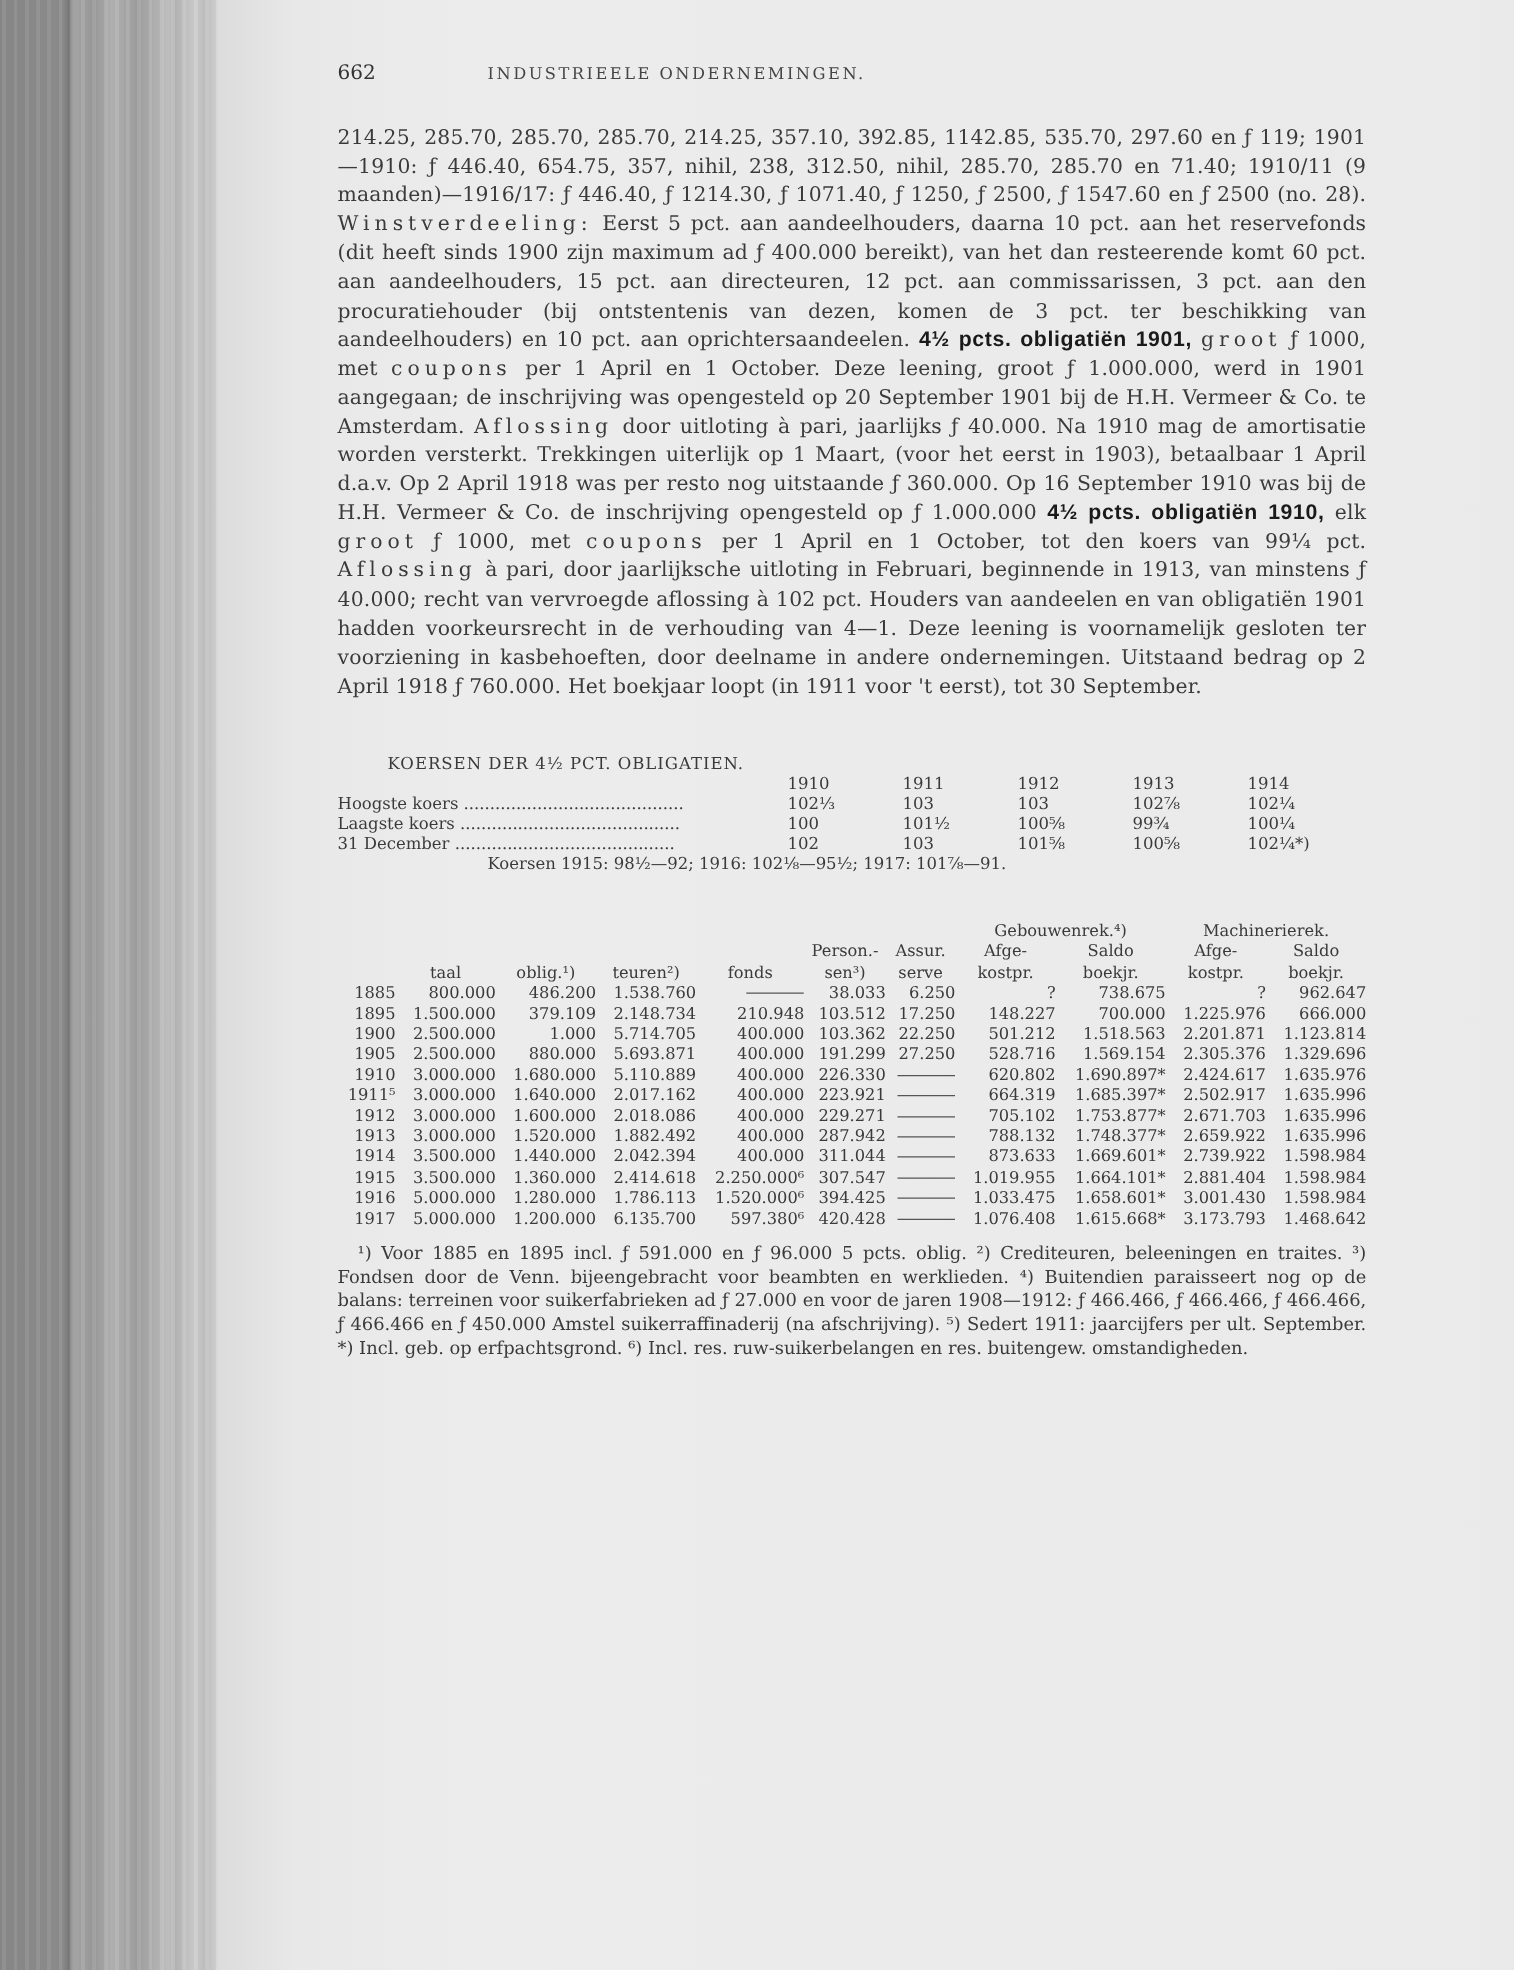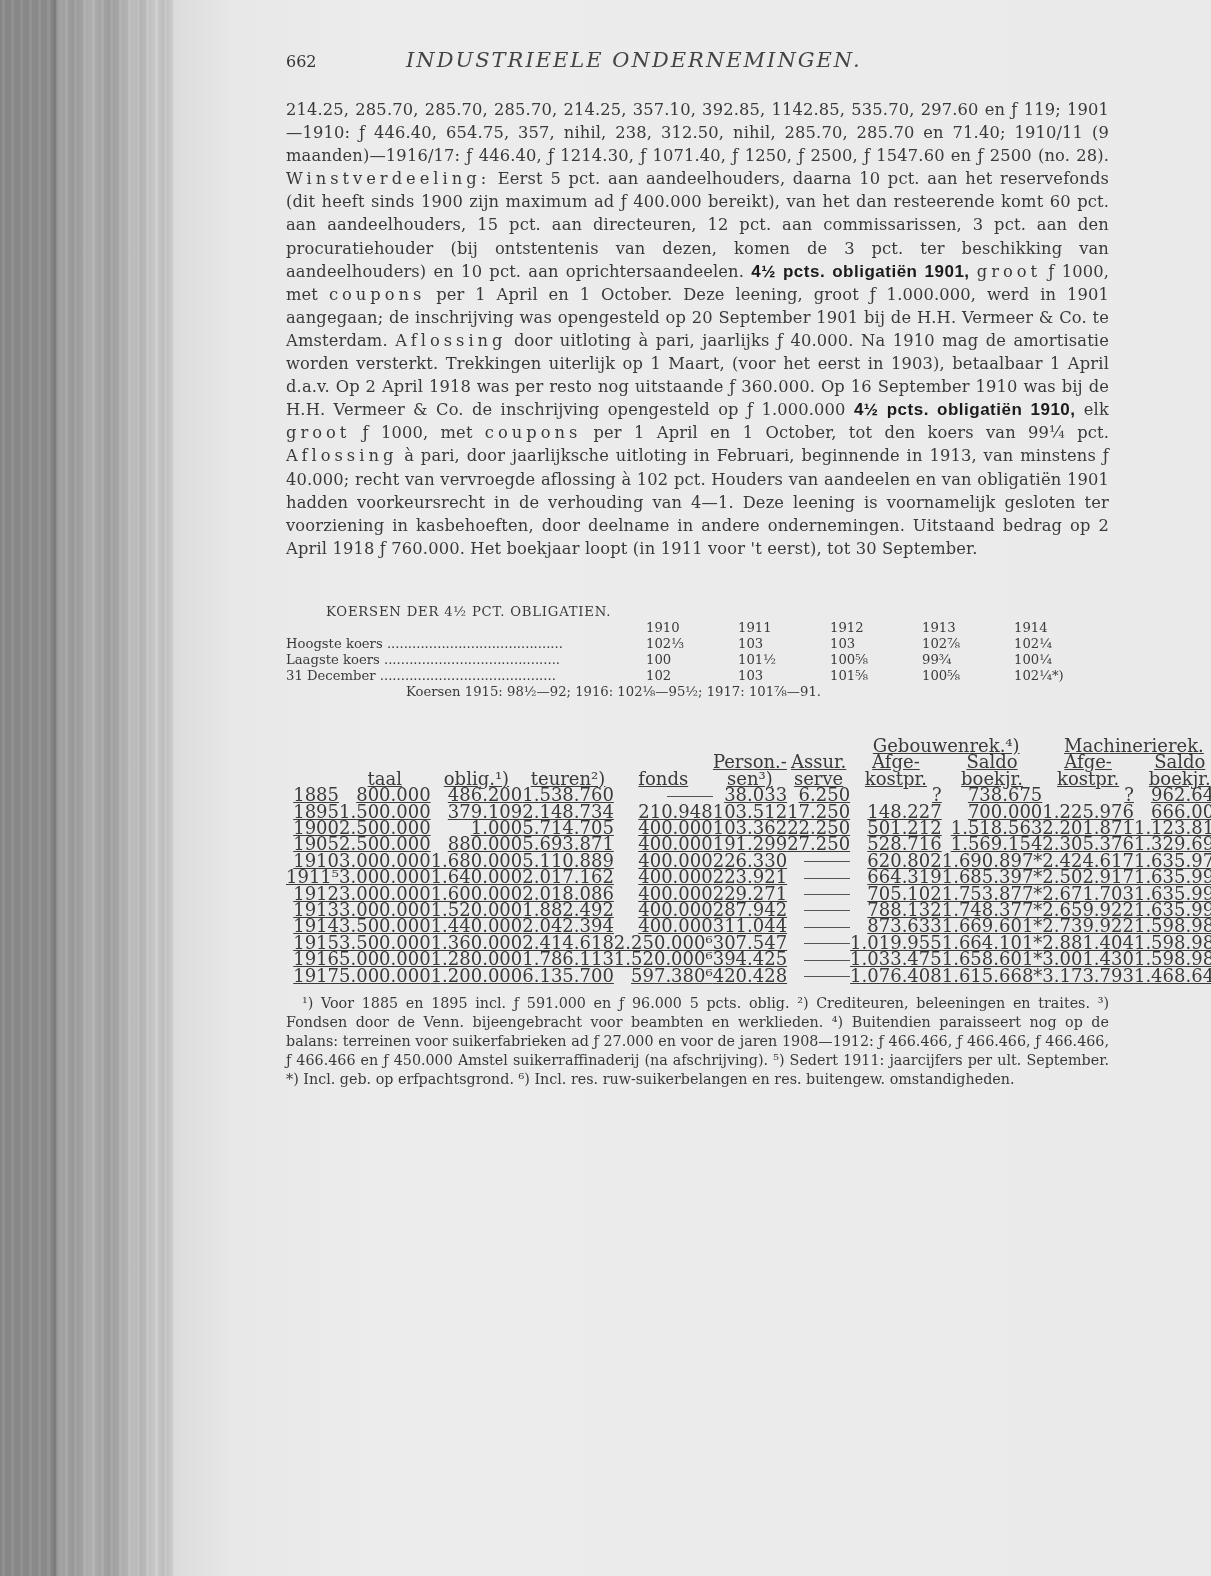--- a/index.html
+++ b/index.html
@@ -19,28 +19,28 @@
   }
   .binding::after {
     content: ""; position: absolute; inset: 0;
     background: repeating-linear-gradient(90deg, rgba(0,0,0,0.04) 0 2px, rgba(255,255,255,0.05) 2px 5px, rgba(0,0,0,0.03) 5px 9px);
   }
   .page {
     position: absolute; left: 175px; top: 0; width: 1036px; height: 1576px;
     background: linear-gradient(90deg, #dcdcdc 0px, #e8e8e8 60px, #ececec 200px, #eaeaea 100%);
   }
   .content {
-    position: absolute; left: 95px; top: 48px; width: 823px; margin-left: 16px;
+    position: absolute; left: 95px; top: 48px; width: 823px;
   }
   .running-head {
     display: flex; align-items: baseline; height: 30px; margin-bottom: 20px;
   }
   .page-num { font-size: 16px; width: 120px; color: #333; }
   .page-title {
-    font-style: italic; font-size: 21px; letter-spacing: 2px; color: #444;
+    font-size: 13px; letter-spacing: 2px; color: #444;
   }
   .body-text {
     font-size: 16.3px; line-height: 23.1px; text-align: justify;
     color: #3a3a3a; letter-spacing: 0.15px;
   }
   .body-text p { margin: 0; }
   .spaced { letter-spacing: 4px; }
   .bold-sans {
     font-family: Liberation Sans, sans-serif;
     font-weight: bold; font-size: 17px; color: #1a1a1a; letter-spacing: 0.5px;
@@ -49,21 +49,21 @@
     margin-top: 44px; font-size: 13.2px; line-height: 16px; color: #3a3a3a;
   }
   .koersen .ktitle { text-align: left; padding-left: 40px; letter-spacing: 0.8px; }
   .krow { display: flex; }
   .krow .klabel { width: 360px; white-space: nowrap; overflow: hidden; }
   .krow .kcell { width: 92px; }
   .krow .kcell.k4 { width: 92px; text-align: left; }
   .koersen .knote { padding-left: 20px; }
   .koersen .knote2 { padding-left: 120px; }
   .fin {
-    margin-top: 38px; font-size: 18px; line-height: 16.4px; color: #3a3a3a; text-decoration: underline;
+    margin-top: 38px; font-size: 13px; line-height: 16.4px; color: #3a3a3a;
   }
   .fin table { border-collapse: collapse; width: 823px; }
   .fin td, .fin th {
     padding: 0; font-weight: normal; white-space: nowrap; text-align: right;
   }
   .fin th { text-align: center; vertical-align: bottom; }
   .fin td.year { text-align: right; }
   .dash { display: inline-block; width: 46px; border-top: 1px solid #555; vertical-align: middle; }
   .footnotes {
     margin-top: 10px; font-size: 14.3px; line-height: 19px; text-align: justify; color: #3a3a3a;

